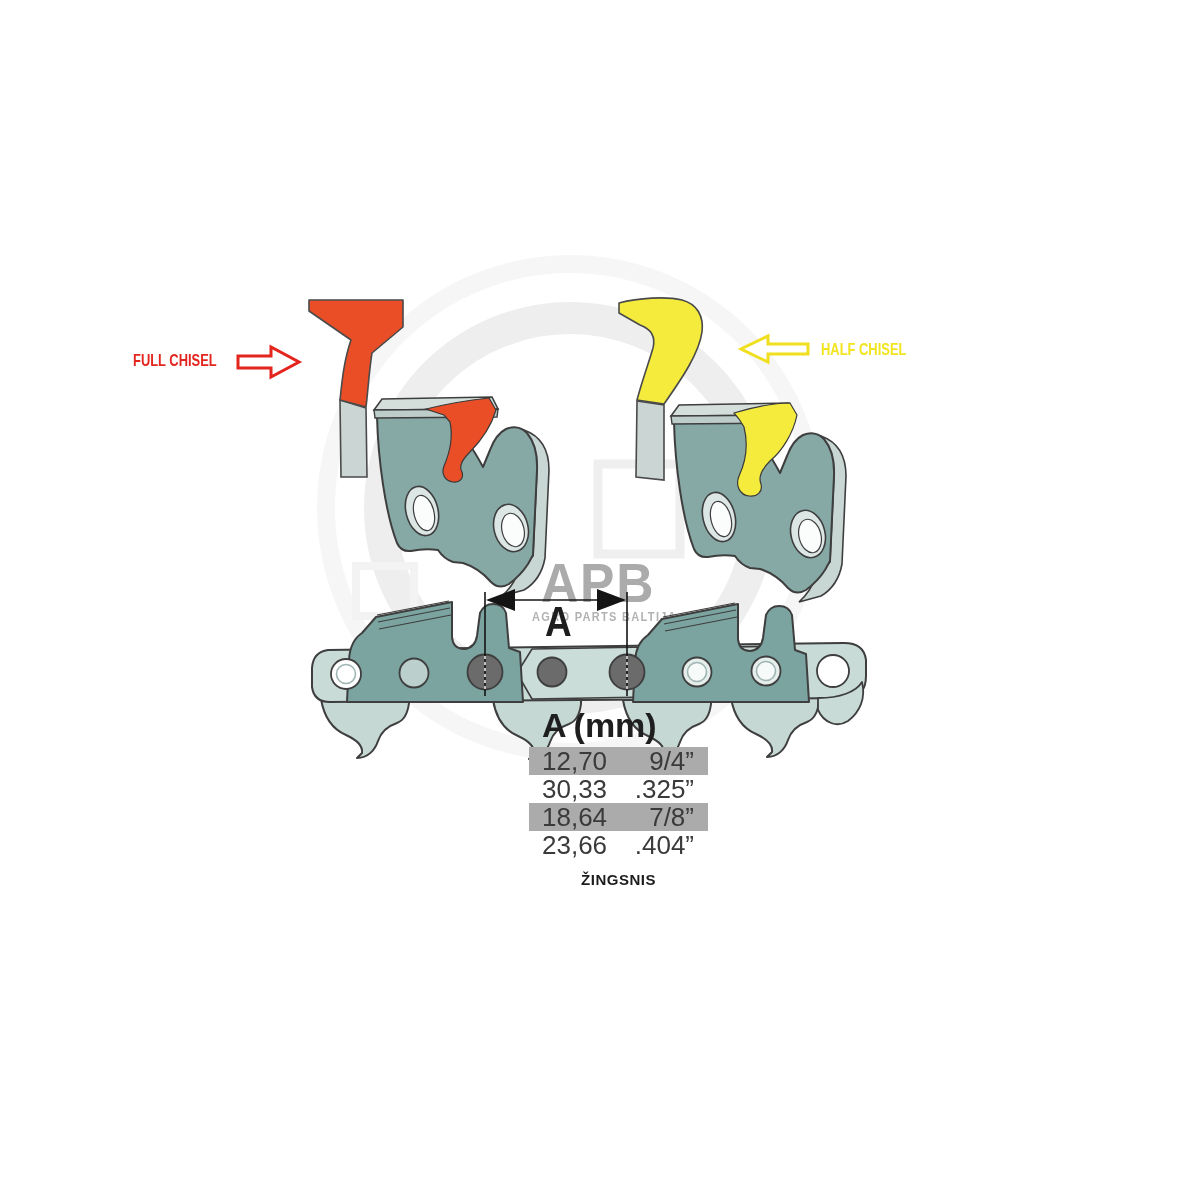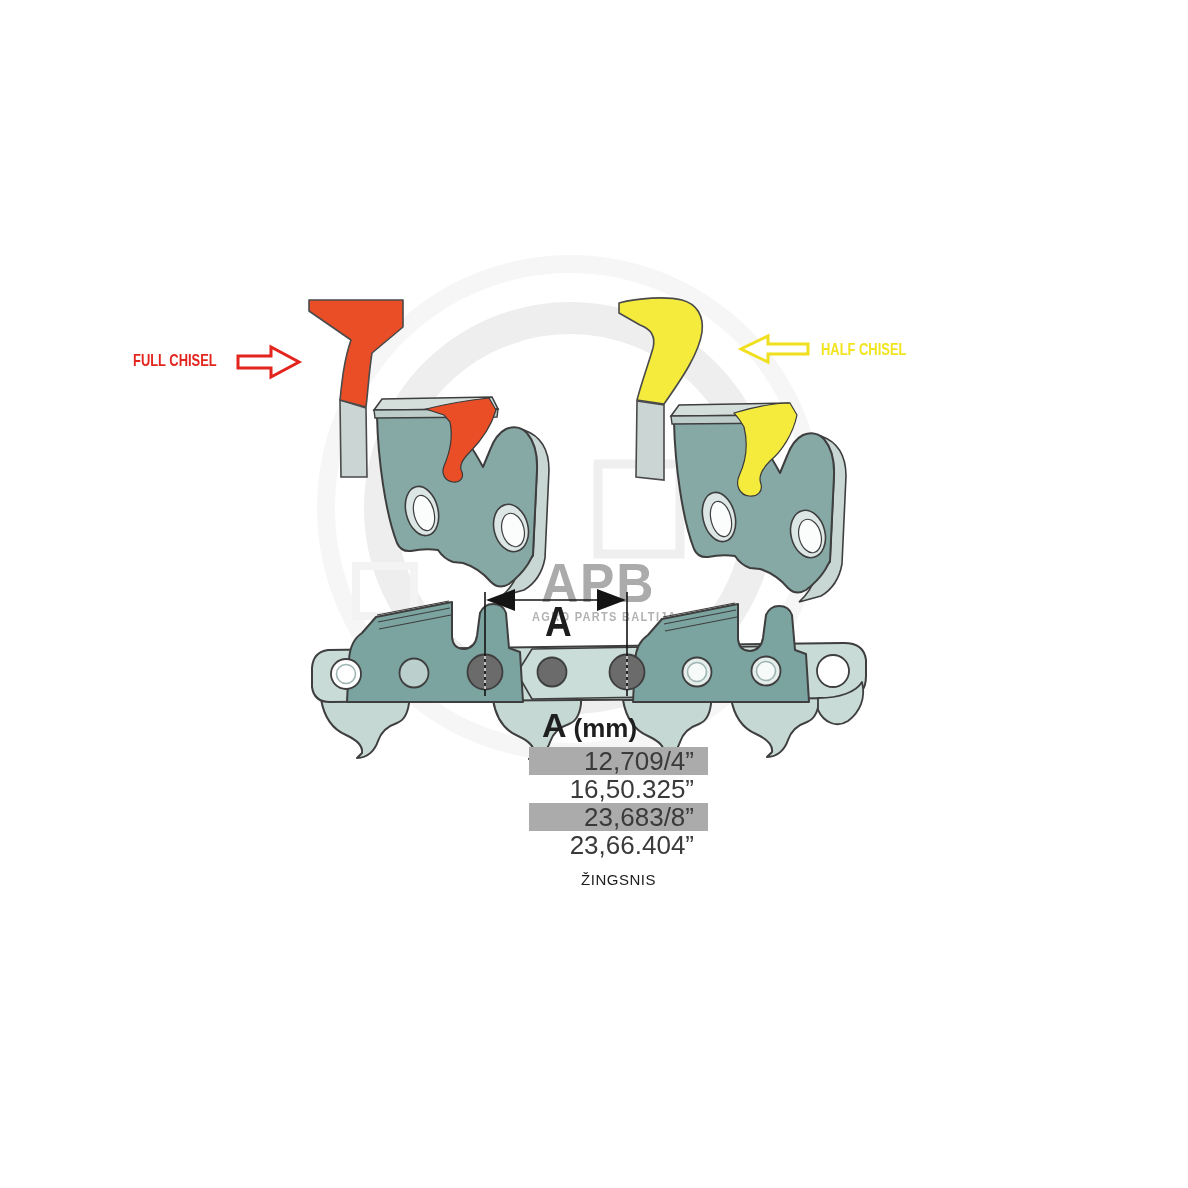--- a/index.html
+++ b/index.html
@@ -22,27 +22,27 @@
             color:#f2e41e;transform:scaleX(.76);transform-origin:left top;white-space:nowrap;}
 
   
   .dim-a{position:absolute;left:545px;top:601px;font-size:42px;font-weight:600;
          color:#1d1d1d;line-height:1;transform:scaleX(.88);transform-origin:left top;}
 
   
   .pt-header{position:absolute;left:542px;top:708px;display:flex;align-items:baseline;
              gap:7px;color:#1e1e1e;white-space:nowrap;}
   .pt-header .h-letter{font-size:34px;font-weight:600;line-height:1;}
-  .pt-header .h-unit{font-size:26px;font-weight:600;line-height:1;}
+  .pt-header .h-unit{font-size:34px;font-weight:600;line-height:1;}
   .ptable{position:absolute;left:529px;top:747px;width:179px;}
-  .pt-row{height:28px;display:flex;justify-content:flex-end;align-items:center;
+  .pt-row{height:28px;display:flex;justify-content:space-between;align-items:center;
           padding:0 14px 0 13px;font-size:26px;color:#3a3a3a;line-height:28px;}
   .pt-row.hl{background:#ababab;}
   .pt-caption{position:absolute;left:529px;top:871px;width:179px;text-align:center;
-              font-size:15px;font-weight:normal;letter-spacing:.5px;color:#1c1c1c;}
+              font-size:15px;font-weight:bold;letter-spacing:.5px;color:#1c1c1c;}
 </style>
 </head>
 <body>
 
 <div class="stage">
 
   <div class="wm-brand">APB</div>
   <div class="wm-sub">AGRO PARTS BALTIJA</div>
 
   <svg class="layer" viewBox="0 0 1188 1188" width="1188" height="1188">
@@ -167,26 +167,26 @@
     <span class="h-letter">A</span>
     <span class="h-unit">(mm)</span>
   </div>
 
   <div class="ptable">
     <div class="pt-row hl">
       <span>12,70</span>
       <span>9/4”</span>
     </div>
     <div class="pt-row">
-      <span>16,50</span>
+      <span>30,33</span>
       <span>.325”</span>
     </div>
     <div class="pt-row hl">
-      <span>23,68</span>
-      <span>3/8”</span>
+      <span>18,64</span>
+      <span>7/8”</span>
     </div>
     <div class="pt-row">
       <span>23,66</span>
       <span>.404”</span>
     </div>
   </div>
 
   <div class="pt-caption">ŽINGSNIS</div>
 
 </div>

